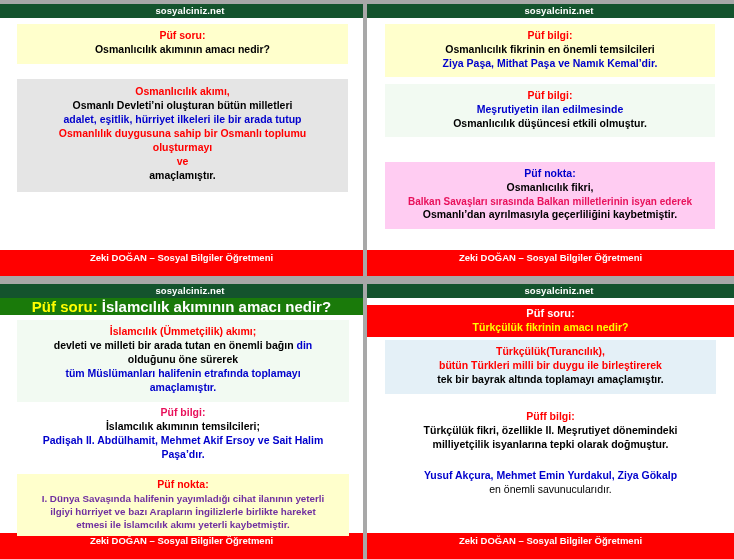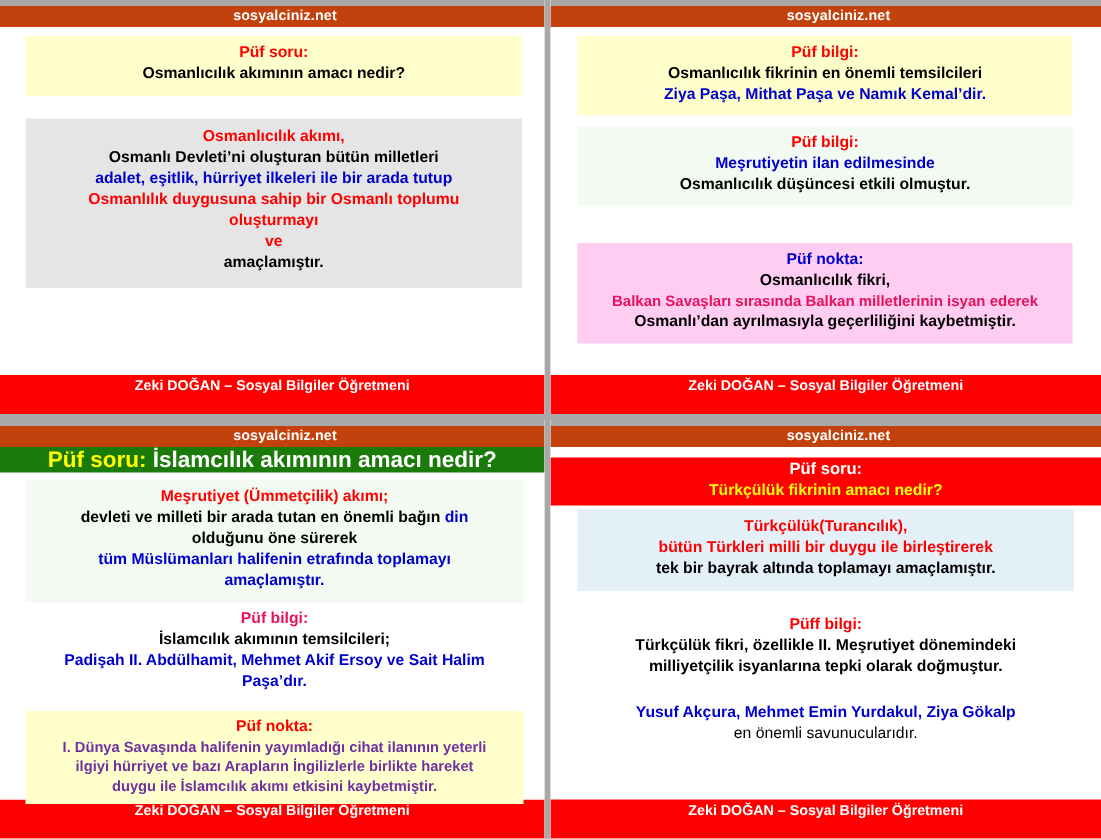--- a/index.html
+++ b/index.html
@@ -36,21 +36,21 @@
     display: flex;
     flex-direction: column;
   }
   .panel-top-strip {
     height: 4px;
     background: #a8a8a8;
     flex: 0 0 auto;
   }
   .sitebar {
     flex: 0 0 auto;
-    background: #c2410c;
+    background: #14532d;
     color: #ffffff;
     font-size: 9.5px;
     font-weight: bold;
     text-align: center;
     line-height: 14px;
     height: 14px;
     letter-spacing: 0.1px;
     padding-left: 17px;
   }
   .body {
@@ -178,39 +178,39 @@
     <div class="panel">
       <div class="panel-top-strip"></div>
       <div class="sitebar">sosyalciniz.net</div>
       <div class="body">
 
         <div class="bar bar-green" style="top:0; height:17px; line-height:17px; font-size:15px;">
           <span class="c-yel">Püf soru: </span><span class="c-white">İslamcılık akımının amacı nedir?</span>
         </div>
 
         <div class="box bg-mint tl" style="left:17px; top:22px; width:332px; padding:5px 0 7px;">
-          <span class="ln c-red">Meşrutiyet (Ümmetçilik) akımı;</span>
+          <span class="ln c-red">İslamcılık (Ümmetçilik) akımı;</span>
           <span class="ln"><span class="c-black">devleti ve milleti bir arada tutan en önemli bağın</span><span class="c-blue"> din</span></span>
           <span class="ln c-black">olduğunu öne sürerek</span>
           <span class="ln c-blue">tüm Müslümanları halifenin etrafında toplamayı</span>
           <span class="ln c-blue">amaçlamıştır.</span>
         </div>
 
         <div class="box tl" style="left:17px; top:108px; width:332px;">
           <span class="ln c-crim">Püf bilgi:</span>
           <span class="ln c-black">İslamcılık akımının temsilcileri;</span>
           <span class="ln c-blue">Padişah II. Abdülhamit, Mehmet Akif Ersoy ve Sait Halim</span>
           <span class="ln c-blue">Paşa’dır.</span>
         </div>
 
         <div class="box bg-yellow" style="left:17px; top:176px; width:332px; padding:4px 0 5px; font-size:9.8px;">
           <span class="ln c-red" style="font-size:10.5px">Püf nokta:</span>
           <span class="ln c-purp">I. Dünya Savaşında halifenin yayımladığı cihat ilanının yeterli</span>
           <span class="ln c-purp">ilgiyi hürriyet ve bazı Arapların İngilizlerle birlikte hareket</span>
-          <span class="ln c-purp">duygu ile İslamcılık akımı etkisini kaybetmiştir.</span>
+          <span class="ln c-purp">etmesi ile İslamcılık akımı yeterli kaybetmiştir.</span>
         </div>
 
       </div>
       <div class="footer">Zeki DOĞAN – Sosyal Bilgiler Öğretmeni</div>
     </div>
 
     <div class="vsep"></div>
 
     <div class="panel">
       <div class="panel-top-strip"></div>

